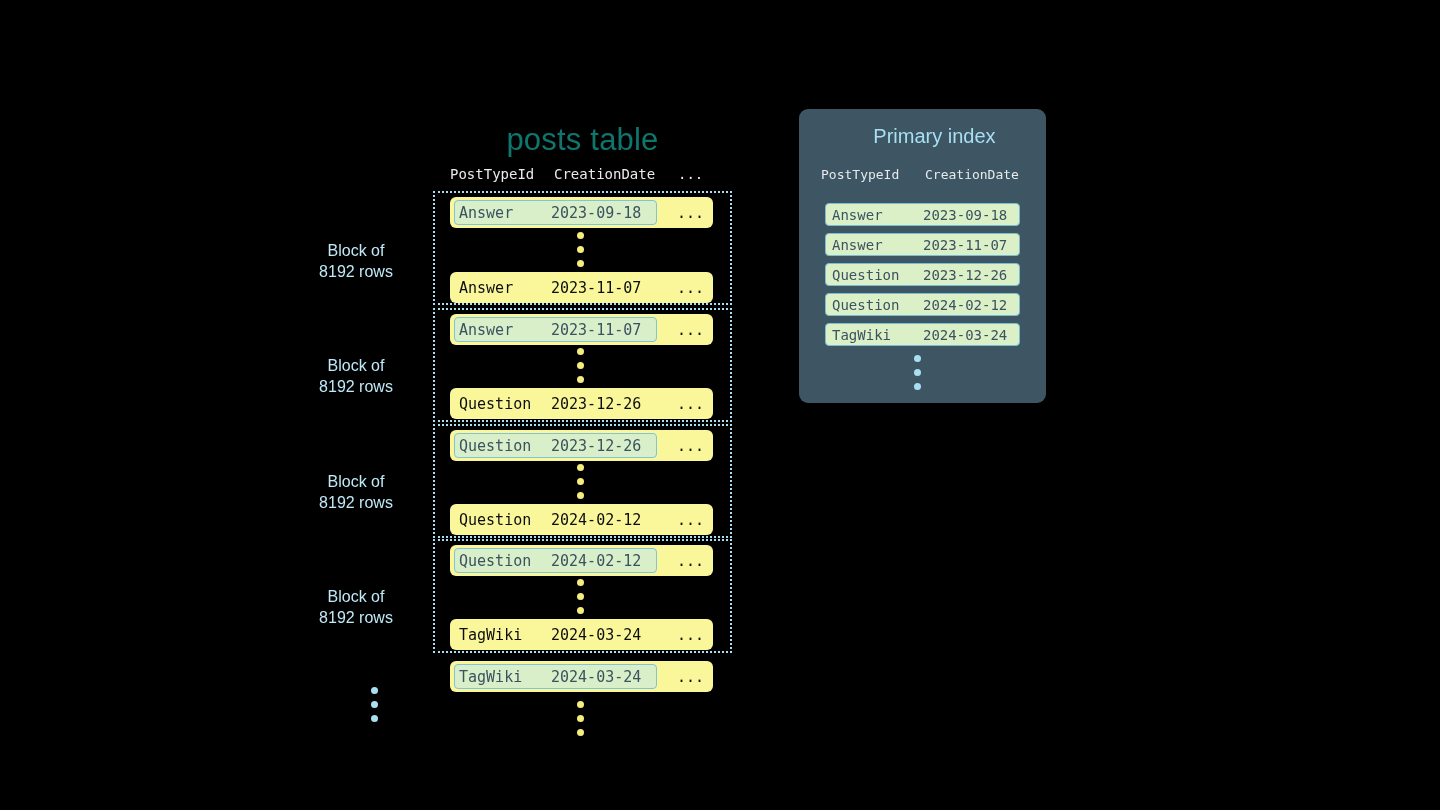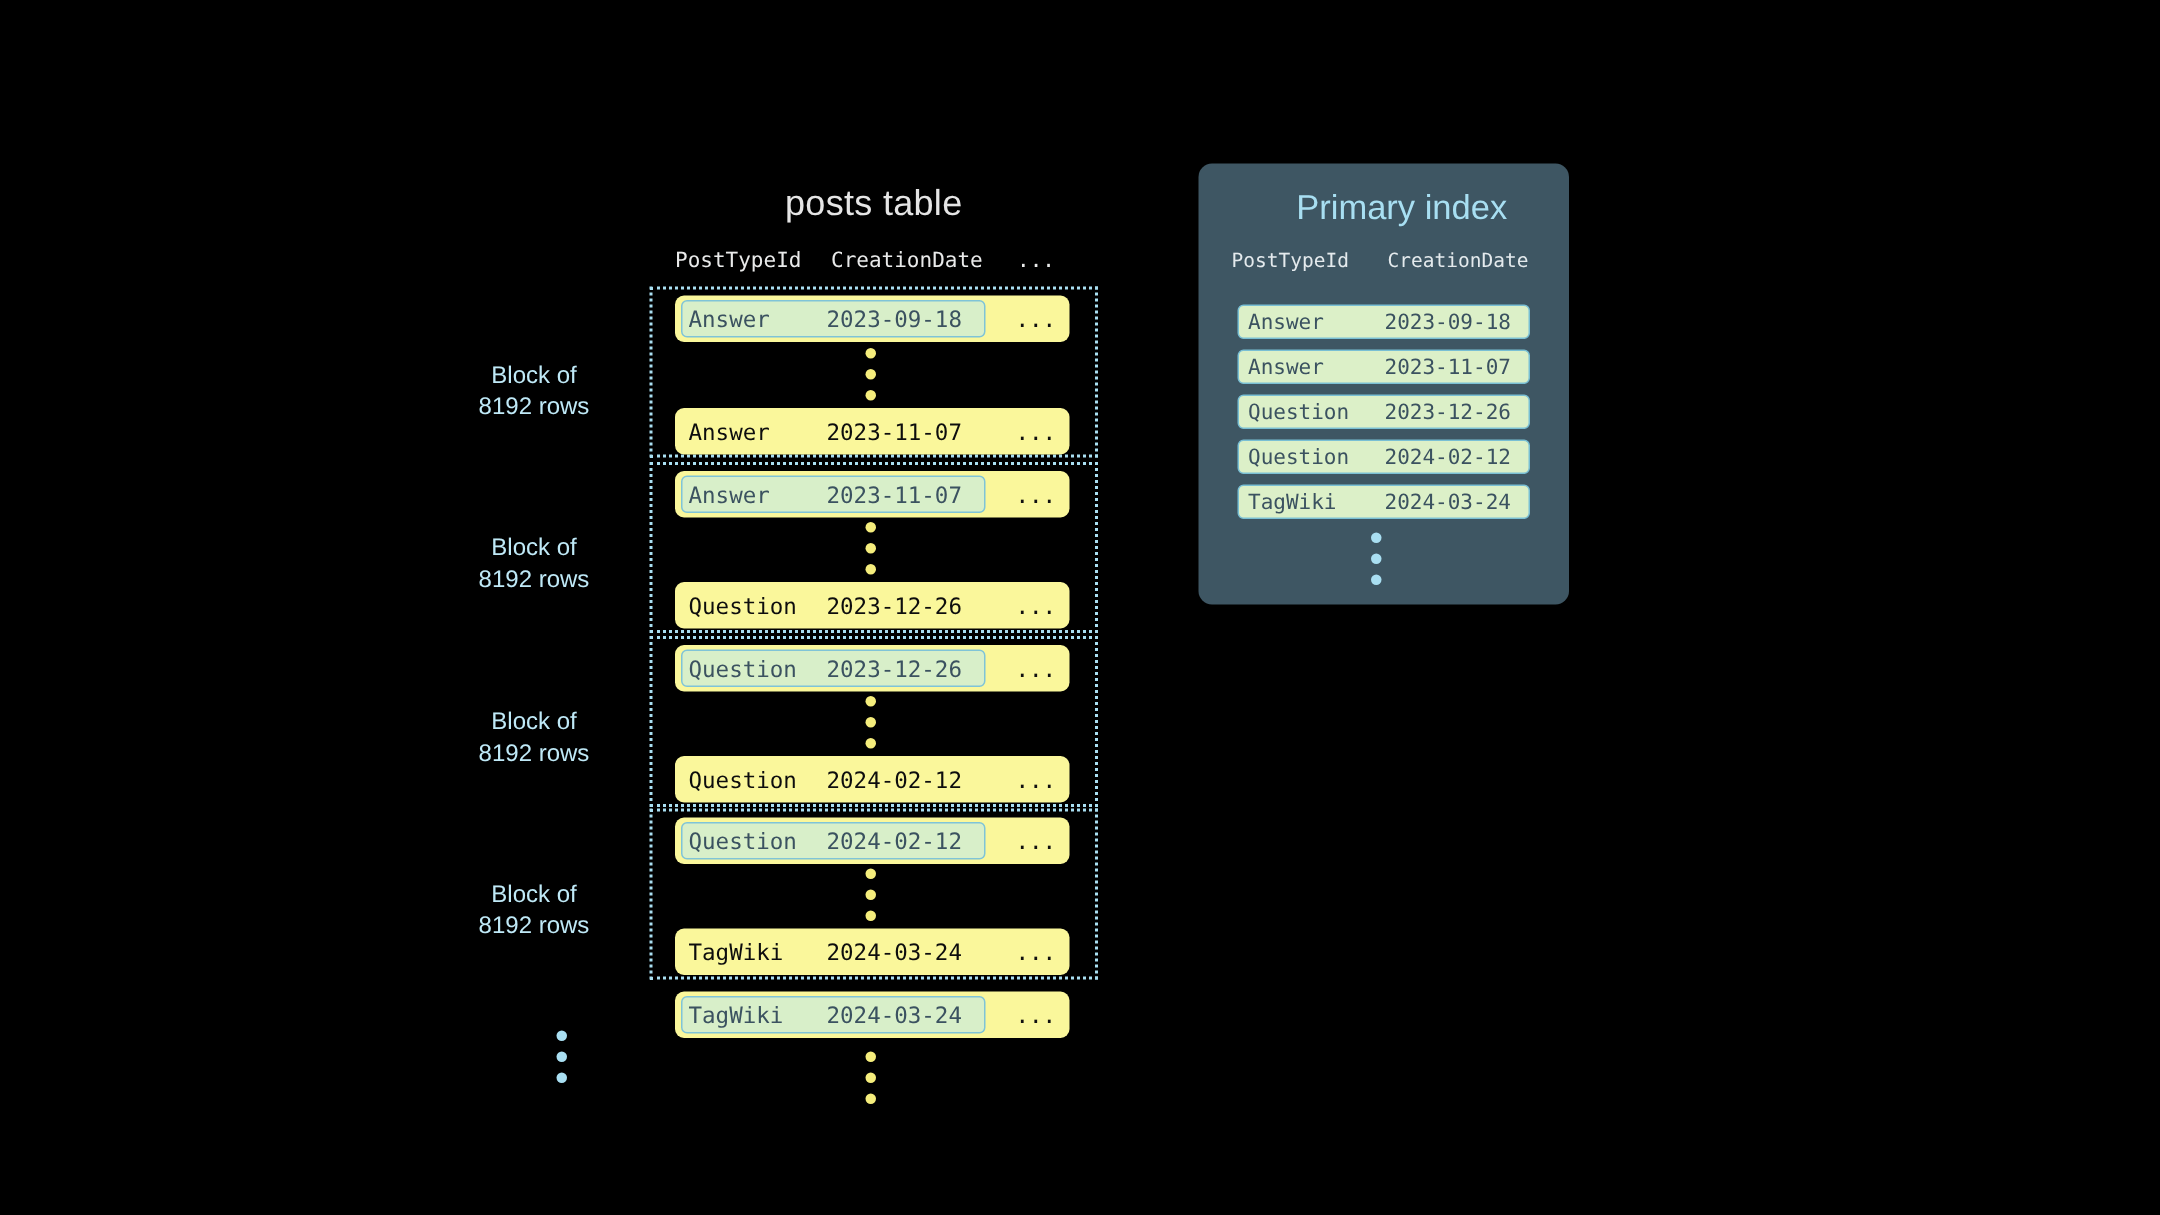--- a/index.html
+++ b/index.html
@@ -23,22 +23,22 @@
   }
 
   
 
   #posts-title {
     position: absolute;
     left: 433px;
     top: 122px;
     width: 299px;
     text-align: center;
-    font-size: 24px;
-    color: #e5e5e5;
+    font-size: 31px;
+    color: #0f766e;
     font-family: "Liberation Sans", sans-serif;
     letter-spacing: 0.2px;
   }
 
   #posts-header {
     position: absolute;
     left: 450px;
     top: 166px;
     width: 265px;
     height: 20px;
@@ -130,21 +130,21 @@
     background: #3e5663;
     border-radius: 9px;
   }
 
   #pi-title {
     position: absolute;
     left: 0;
     top: 16px;
     width: 271px;
     text-align: center;
-    font-size: 23px;
+    font-size: 20px;
     color: #a8dff2;
     font-family: "Liberation Sans", sans-serif;
   }
 
   #pi-header {
     position: absolute;
     left: 22px;
     top: 58px;
     width: 210px;
     height: 18px;

